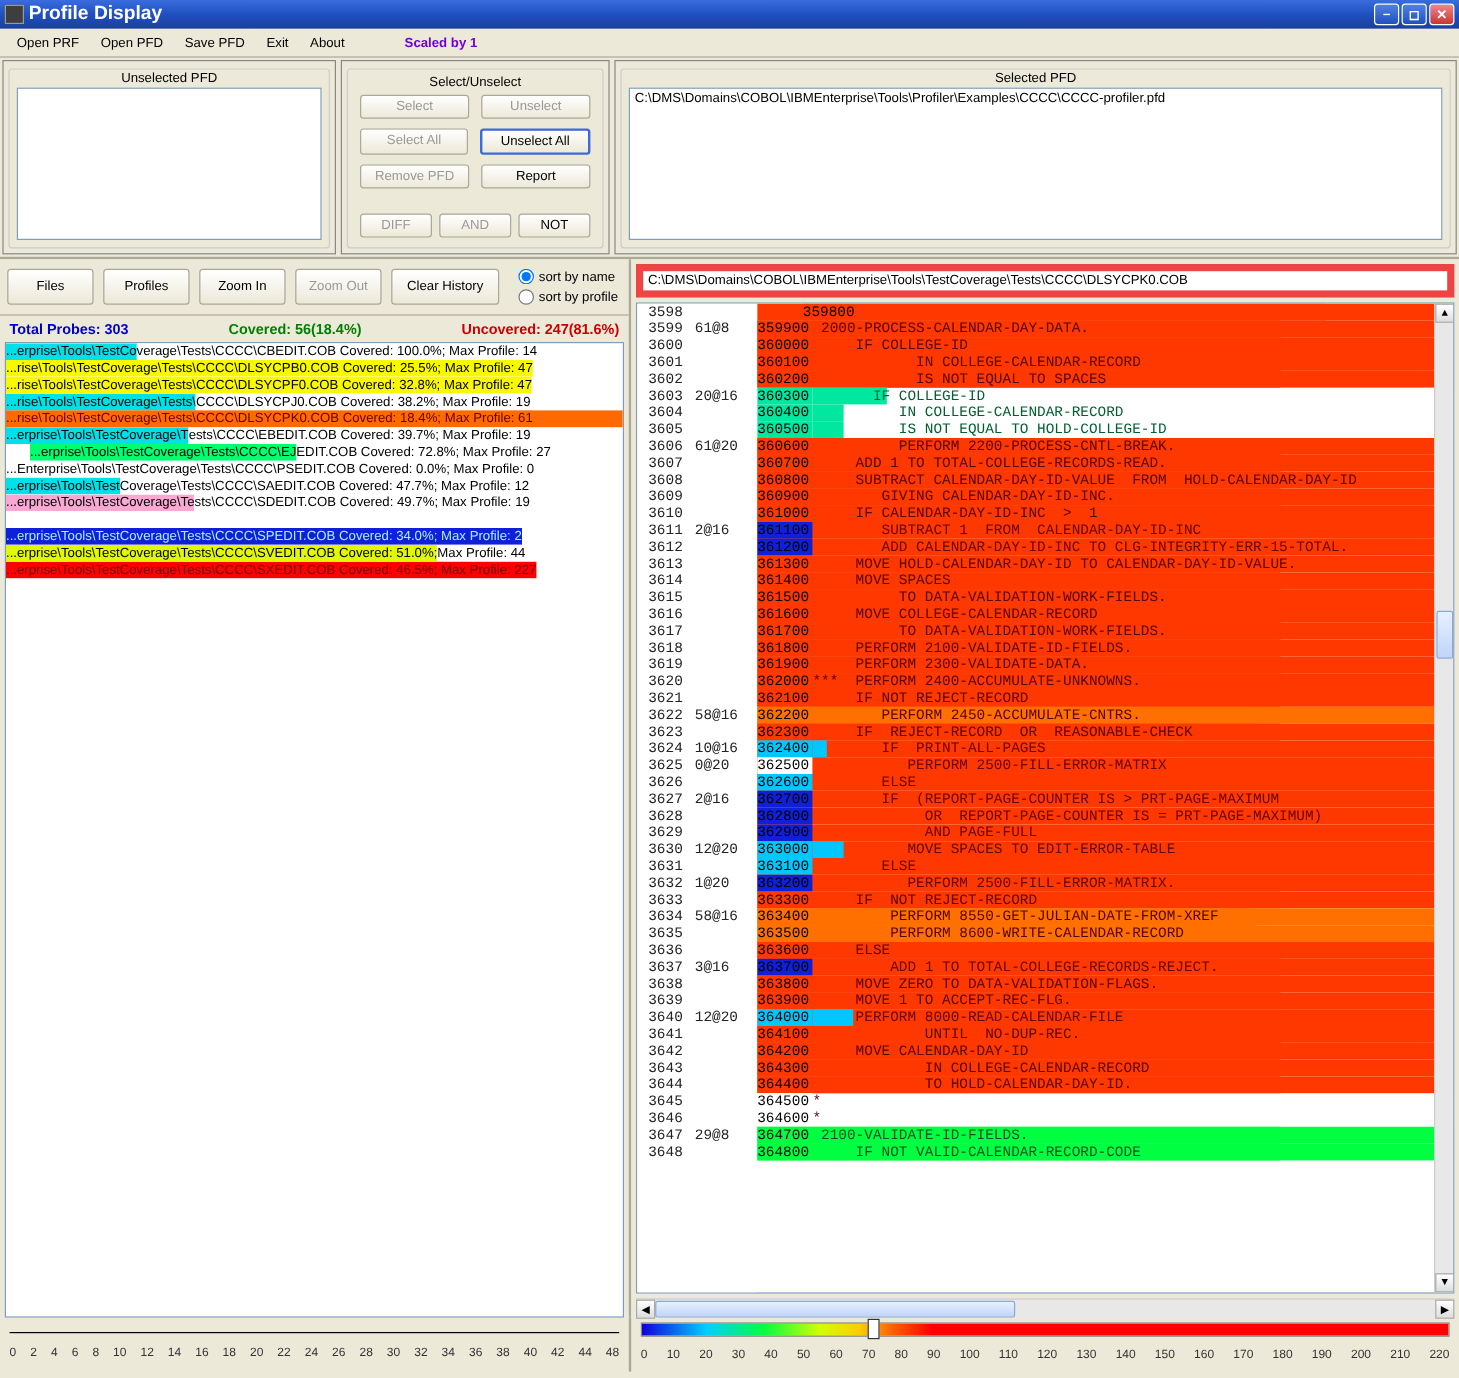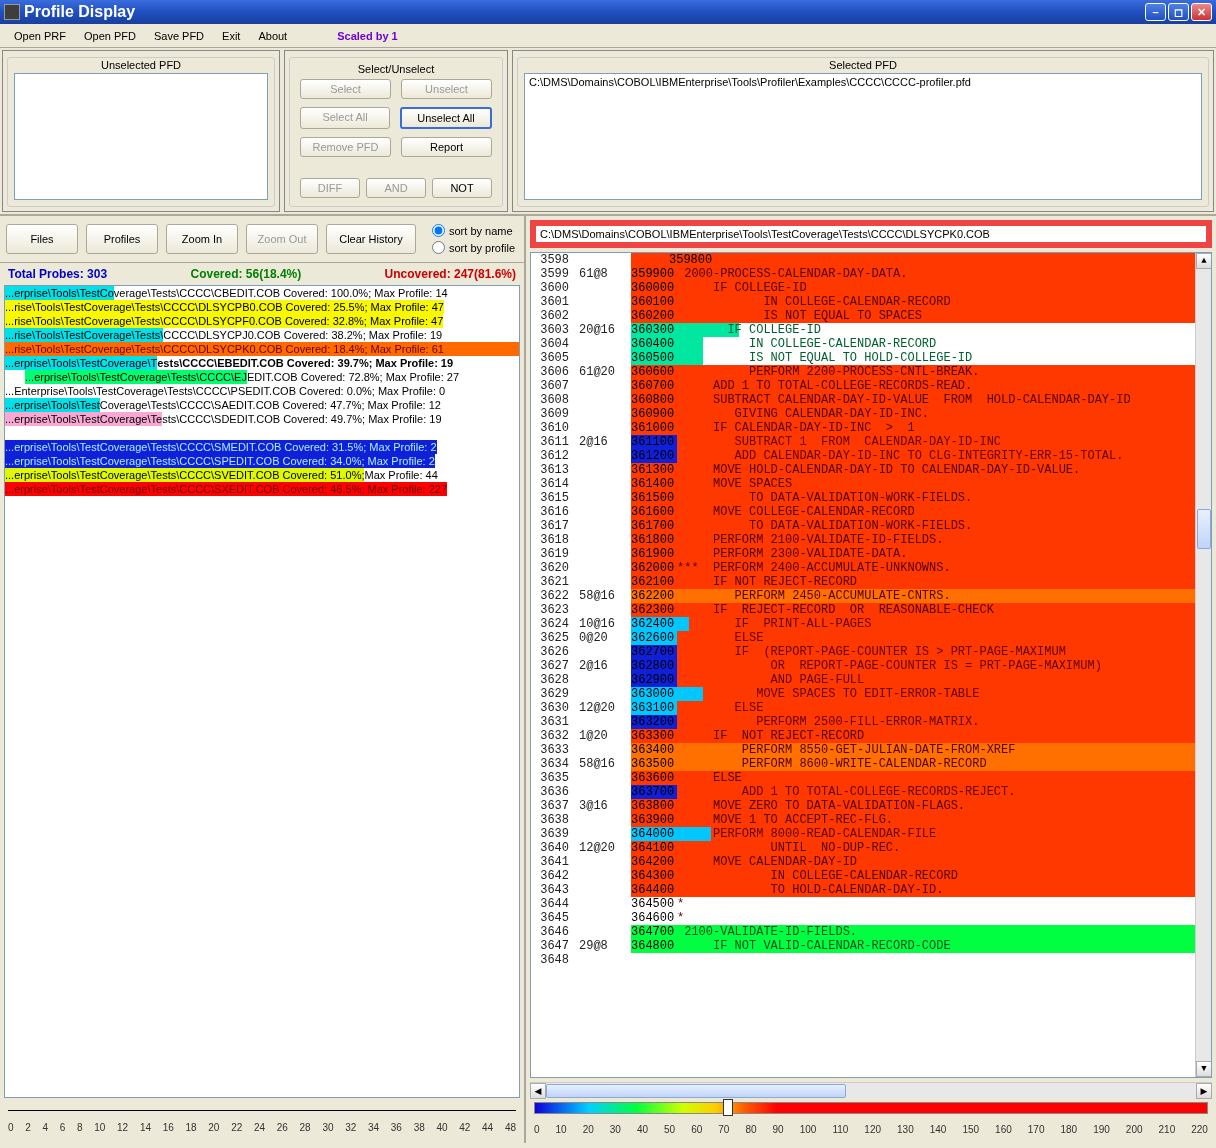--- a/index.html
+++ b/index.html
@@ -165,42 +165,39 @@
         </div>
         <div class="file-row">
           <span class="seg" style="background: rgb(0, 224, 232); color: rgb(0, 0, 0);">...rise\Tools\TestCoverage\Tests\</span>
           <span class="seg" style="background: rgb(255, 255, 255); color: rgb(0, 0, 0);">CCCC\DLSYCPJ0.COB   Covered: 38.2%;  Max Profile: 19</span>
         </div>
         <div class="file-row" style="background: rgb(255, 106, 0); padding-right: 80px;">
           <span class="seg" style="background: rgb(255, 106, 0); color: rgb(102, 0, 0);">...rise\Tools\TestCoverage\Tests\CCCC\DLSYCPK0.COB   Covered: 18.4%;  Max Profile: 61</span>
         </div>
         <div class="file-row">
           <span class="seg" style="background: rgb(0, 224, 232); color: rgb(0, 0, 0);">...erprise\Tools\TestCoverage\T</span>
-          <span class="seg" style="background: rgb(255, 255, 255); color: rgb(0, 0, 0); font-weight: bold;">ests\CCCC\EBEDIT.COB   Covered: 39.7%;  Max Profile: 19</span>
+          <span class="seg" style="background: rgb(255, 255, 255); color: rgb(0, 0, 0);">ests\CCCC\EBEDIT.COB   Covered: 39.7%;  Max Profile: 19</span>
         </div>
         <div class="file-row">
           <span class="seg" style="background: rgb(0, 255, 112); color: rgb(0, 0, 0); margin-left: 20px;">...erprise\Tools\TestCoverage\Tests\CCCC\EJ</span>
           <span class="seg" style="background: rgb(255, 255, 255); color: rgb(0, 0, 0);">EDIT.COB   Covered: 72.8%;  Max Profile: 27</span>
         </div>
         <div class="file-row">
           <span class="seg" style="background: rgb(255, 255, 255); color: rgb(0, 0, 0);">...Enterprise\Tools\TestCoverage\Tests\CCCC\PSEDIT.COB   Covered: 0.0%;  Max Profile: 0</span>
         </div>
         <div class="file-row">
           <span class="seg" style="background: rgb(0, 224, 232); color: rgb(0, 0, 0);">...erprise\Tools\Test</span>
           <span class="seg" style="background: rgb(255, 255, 255); color: rgb(0, 0, 0);">Coverage\Tests\CCCC\SAEDIT.COB   Covered: 47.7%;  Max Profile: 12</span>
         </div>
         <div class="file-row">
           <span class="seg" style="background: #f9a8d4; color: rgb(0, 0, 0);">...erprise\Tools\TestCoverage\Te</span>
           <span class="seg" style="background: rgb(255, 255, 255); color: rgb(0, 0, 0); text-align: right;">sts\CCCC\SDEDIT.COB   Covered: 49.7%;  Max Profile: 19</span>
         </div>
         <div class="file-row">
           <span class="seg" style="background: #b91c1c; color: rgb(0, 0, 0); margin-top: 33px;">...erprise\Tools\TestCoverage\Tests\CCCC\SEEDIT.COB   Covered: 61.6%;  Max Profile: 19</span>
-        </div>
-        <div class="file-row">
-          <span class="seg" style="background: rgb(16, 32, 216); color: rgb(170, 238, 255);">...erprise\Tools\TestCoverage\Tests\CCCC\SMEDIT.COB   Covered: 31.5%;  Max Profile: 2</span>
         </div>
         <div class="file-row">
           <span class="seg" style="background: rgb(16, 32, 216); color: rgb(170, 238, 255);">...erprise\Tools\TestCoverage\Tests\CCCC\SPEDIT.COB   Covered: 34.0%;  Max Profile: 2</span>
         </div>
         <div class="file-row">
           <span class="seg" style="background: rgb(224, 248, 0); color: rgb(0, 0, 0);">...erprise\Tools\TestCoverage\Tests\CCCC\SVEDIT.COB   Covered: 51.0%;</span>
           <span class="seg" style="background: rgb(255, 255, 255); color: rgb(0, 0, 0);">  Max Profile: 44</span>
         </div>
         <div class="file-row">
           <span class="seg" style="background: rgb(255, 0, 0); color: rgb(102, 0, 0);">...erprise\Tools\TestCoverage\Tests\CCCC\SXEDIT.COB   Covered: 46.5%;  Max Profile: 227</span>
@@ -338,20 +335,21 @@
           <div class="code-line" style="background: rgb(255, 56, 0);"><span style="background: rgb(255, 56, 0); display: inline-block; width: 46px; height: 14px;">361500</span><span style="display: inline-block; width: 390px; height: 14px; background: rgb(255, 56, 0); vertical-align: top;"></span><span class="txt" style="position: absolute; left: 46px; top: 0px;">          TO DATA-VALIDATION-WORK-FIELDS.</span></div>
           <div class="code-line" style="background: rgb(255, 56, 0);"><span style="background: rgb(255, 56, 0); display: inline-block; width: 46px; height: 14px;">361600</span><span style="display: inline-block; width: 390px; height: 14px; background: rgb(255, 56, 0); vertical-align: top;"></span><span class="txt" style="position: absolute; left: 46px; top: 0px;">     MOVE COLLEGE-CALENDAR-RECORD</span></div>
           <div class="code-line" style="background: rgb(255, 56, 0);"><span style="background: rgb(255, 56, 0); display: inline-block; width: 46px; height: 14px;">361700</span><span style="display: inline-block; width: 390px; height: 14px; background: rgb(255, 56, 0); vertical-align: top;"></span><span class="txt" style="position: absolute; left: 46px; top: 0px;">          TO DATA-VALIDATION-WORK-FIELDS.</span></div>
           <div class="code-line" style="background: rgb(255, 56, 0);"><span style="background: rgb(255, 56, 0); display: inline-block; width: 46px; height: 14px;">361800</span><span style="display: inline-block; width: 390px; height: 14px; background: rgb(255, 56, 0); vertical-align: top;"></span><span class="txt" style="position: absolute; left: 46px; top: 0px;">     PERFORM 2100-VALIDATE-ID-FIELDS.</span></div>
           <div class="code-line" style="background: rgb(255, 56, 0);"><span style="background: rgb(255, 56, 0); display: inline-block; width: 46px; height: 14px;">361900</span><span style="display: inline-block; width: 390px; height: 14px; background: rgb(255, 56, 0); vertical-align: top;"></span><span class="txt" style="position: absolute; left: 46px; top: 0px;">     PERFORM 2300-VALIDATE-DATA.</span></div>
           <div class="code-line" style="background: rgb(255, 56, 0);"><span style="background: rgb(255, 56, 0); display: inline-block; width: 46px; height: 14px;">362000</span><span style="display: inline-block; width: 390px; height: 14px; background: rgb(255, 56, 0); vertical-align: top;"></span><span class="txt" style="position: absolute; left: 46px; top: 0px;">***  PERFORM 2400-ACCUMULATE-UNKNOWNS.</span></div>
           <div class="code-line" style="background: rgb(255, 56, 0);"><span style="background: rgb(255, 56, 0); display: inline-block; width: 46px; height: 14px;">362100</span><span style="display: inline-block; width: 390px; height: 14px; background: rgb(255, 56, 0); vertical-align: top;"></span><span class="txt" style="position: absolute; left: 46px; top: 0px;">     IF NOT REJECT-RECORD</span></div>
           <div class="code-line" style="background: rgb(255, 112, 0);"><span style="background: rgb(255, 112, 0); display: inline-block; width: 46px; height: 14px;">362200</span><span style="display: inline-block; width: 370px; height: 14px; background: rgb(255, 112, 0); vertical-align: top;"></span><span class="txt" style="position: absolute; left: 46px; top: 0px;">        PERFORM 2450-ACCUMULATE-CNTRS.</span></div>
           <div class="code-line" style="background: rgb(255, 56, 0);"><span style="background: rgb(255, 56, 0); display: inline-block; width: 46px; height: 14px;">362300</span><span style="display: inline-block; width: 390px; height: 14px; background: rgb(255, 56, 0); vertical-align: top;"></span><span class="txt" style="position: absolute; left: 46px; top: 0px;">     IF  REJECT-RECORD  OR  REASONABLE-CHECK</span></div>
           <div class="code-line" style="background: rgb(255, 56, 0);"><span style="background: rgb(0, 200, 255); display: inline-block; width: 46px; height: 14px;">362400</span><span style="display: inline-block; width: 12px; height: 14px; background: rgb(0, 200, 255); vertical-align: top;"></span><span class="txt" style="color: rgb(102, 0, 0); position: absolute; left: 46px; top: 0px;">        IF  PRINT-ALL-PAGES</span></div>
+          <div class="code-line" style="background: rgb(255, 56, 0);"><span style="background: rgb(255, 255, 255); display: inline-block; width: 46px; height: 14px;">362500</span><span class="txt" style="color: rgb(102, 0, 0); position: absolute; left: 46px; top: 0px;">           PERFORM 2500-FILL-ERROR-MATRIX</span></div>
           <div class="code-line" style="background: rgb(255, 56, 0);"><span style="background: rgb(0, 200, 255); display: inline-block; width: 46px; height: 14px;">362600</span><span style="display: inline-block; width: 0px; height: 14px; background: rgb(0, 200, 255); vertical-align: top;"></span><span class="txt" style="color: rgb(102, 0, 0); position: absolute; left: 46px; top: 0px;">        ELSE</span></div>
           <div class="code-line" style="background: rgb(255, 56, 0);"><span style="background: rgb(16, 32, 216); display: inline-block; width: 46px; height: 14px;">362700</span><span style="display: inline-block; width: 0px; height: 14px; background: rgb(16, 32, 216); vertical-align: top;"></span><span class="txt" style="color: rgb(102, 0, 0); position: absolute; left: 46px; top: 0px;">        IF  (REPORT-PAGE-COUNTER IS &gt; PRT-PAGE-MAXIMUM</span></div>
           <div class="code-line" style="background: rgb(255, 56, 0);"><span style="background: rgb(16, 32, 216); display: inline-block; width: 46px; height: 14px;">362800</span><span style="display: inline-block; width: 0px; height: 14px; background: rgb(16, 32, 216); vertical-align: top;"></span><span class="txt" style="color: rgb(102, 0, 0); position: absolute; left: 46px; top: 0px;">             OR  REPORT-PAGE-COUNTER IS = PRT-PAGE-MAXIMUM)</span></div>
           <div class="code-line" style="background: rgb(255, 56, 0);"><span style="background: rgb(16, 32, 216); display: inline-block; width: 46px; height: 14px;">362900</span><span style="display: inline-block; width: 0px; height: 14px; background: rgb(16, 32, 216); vertical-align: top;"></span><span class="txt" style="color: rgb(102, 0, 0); position: absolute; left: 46px; top: 0px;">             AND PAGE-FULL</span></div>
           <div class="code-line" style="background: rgb(255, 56, 0);"><span style="background: rgb(0, 200, 255); display: inline-block; width: 46px; height: 14px;">363000</span><span style="display: inline-block; width: 26px; height: 14px; background: rgb(0, 200, 255); vertical-align: top;"></span><span class="txt" style="color: rgb(102, 0, 0); position: absolute; left: 46px; top: 0px;">           MOVE SPACES TO EDIT-ERROR-TABLE</span></div>
           <div class="code-line" style="background: rgb(255, 56, 0);"><span style="background: rgb(0, 200, 255); display: inline-block; width: 46px; height: 14px;">363100</span><span style="display: inline-block; width: 0px; height: 14px; background: rgb(0, 200, 255); vertical-align: top;"></span><span class="txt" style="color: rgb(102, 0, 0); position: absolute; left: 46px; top: 0px;">        ELSE</span></div>
           <div class="code-line" style="background: rgb(255, 56, 0);"><span style="background: rgb(16, 32, 216); display: inline-block; width: 46px; height: 14px;">363200</span><span style="display: inline-block; width: 0px; height: 14px; background: rgb(16, 32, 216); vertical-align: top;"></span><span class="txt" style="color: rgb(102, 0, 0); position: absolute; left: 46px; top: 0px;">           PERFORM 2500-FILL-ERROR-MATRIX.</span></div>
           <div class="code-line" style="background: rgb(255, 56, 0);"><span style="background: rgb(255, 56, 0); display: inline-block; width: 46px; height: 14px;">363300</span><span style="display: inline-block; width: 390px; height: 14px; background: rgb(255, 56, 0); vertical-align: top;"></span><span class="txt" style="position: absolute; left: 46px; top: 0px;">     IF  NOT REJECT-RECORD</span></div>
           <div class="code-line" style="background: rgb(255, 112, 0);"><span style="background: rgb(255, 112, 0); display: inline-block; width: 46px; height: 14px;">363400</span><span style="display: inline-block; width: 370px; height: 14px; background: rgb(255, 112, 0); vertical-align: top;"></span><span class="txt" style="position: absolute; left: 46px; top: 0px;">         PERFORM 8550-GET-JULIAN-DATE-FROM-XREF</span></div>
           <div class="code-line" style="background: rgb(255, 112, 0);"><span style="background: rgb(255, 112, 0); display: inline-block; width: 46px; height: 14px;">363500</span><span style="display: inline-block; width: 370px; height: 14px; background: rgb(255, 112, 0); vertical-align: top;"></span><span class="txt" style="position: absolute; left: 46px; top: 0px;">         PERFORM 8600-WRITE-CALENDAR-RECORD</span></div>

